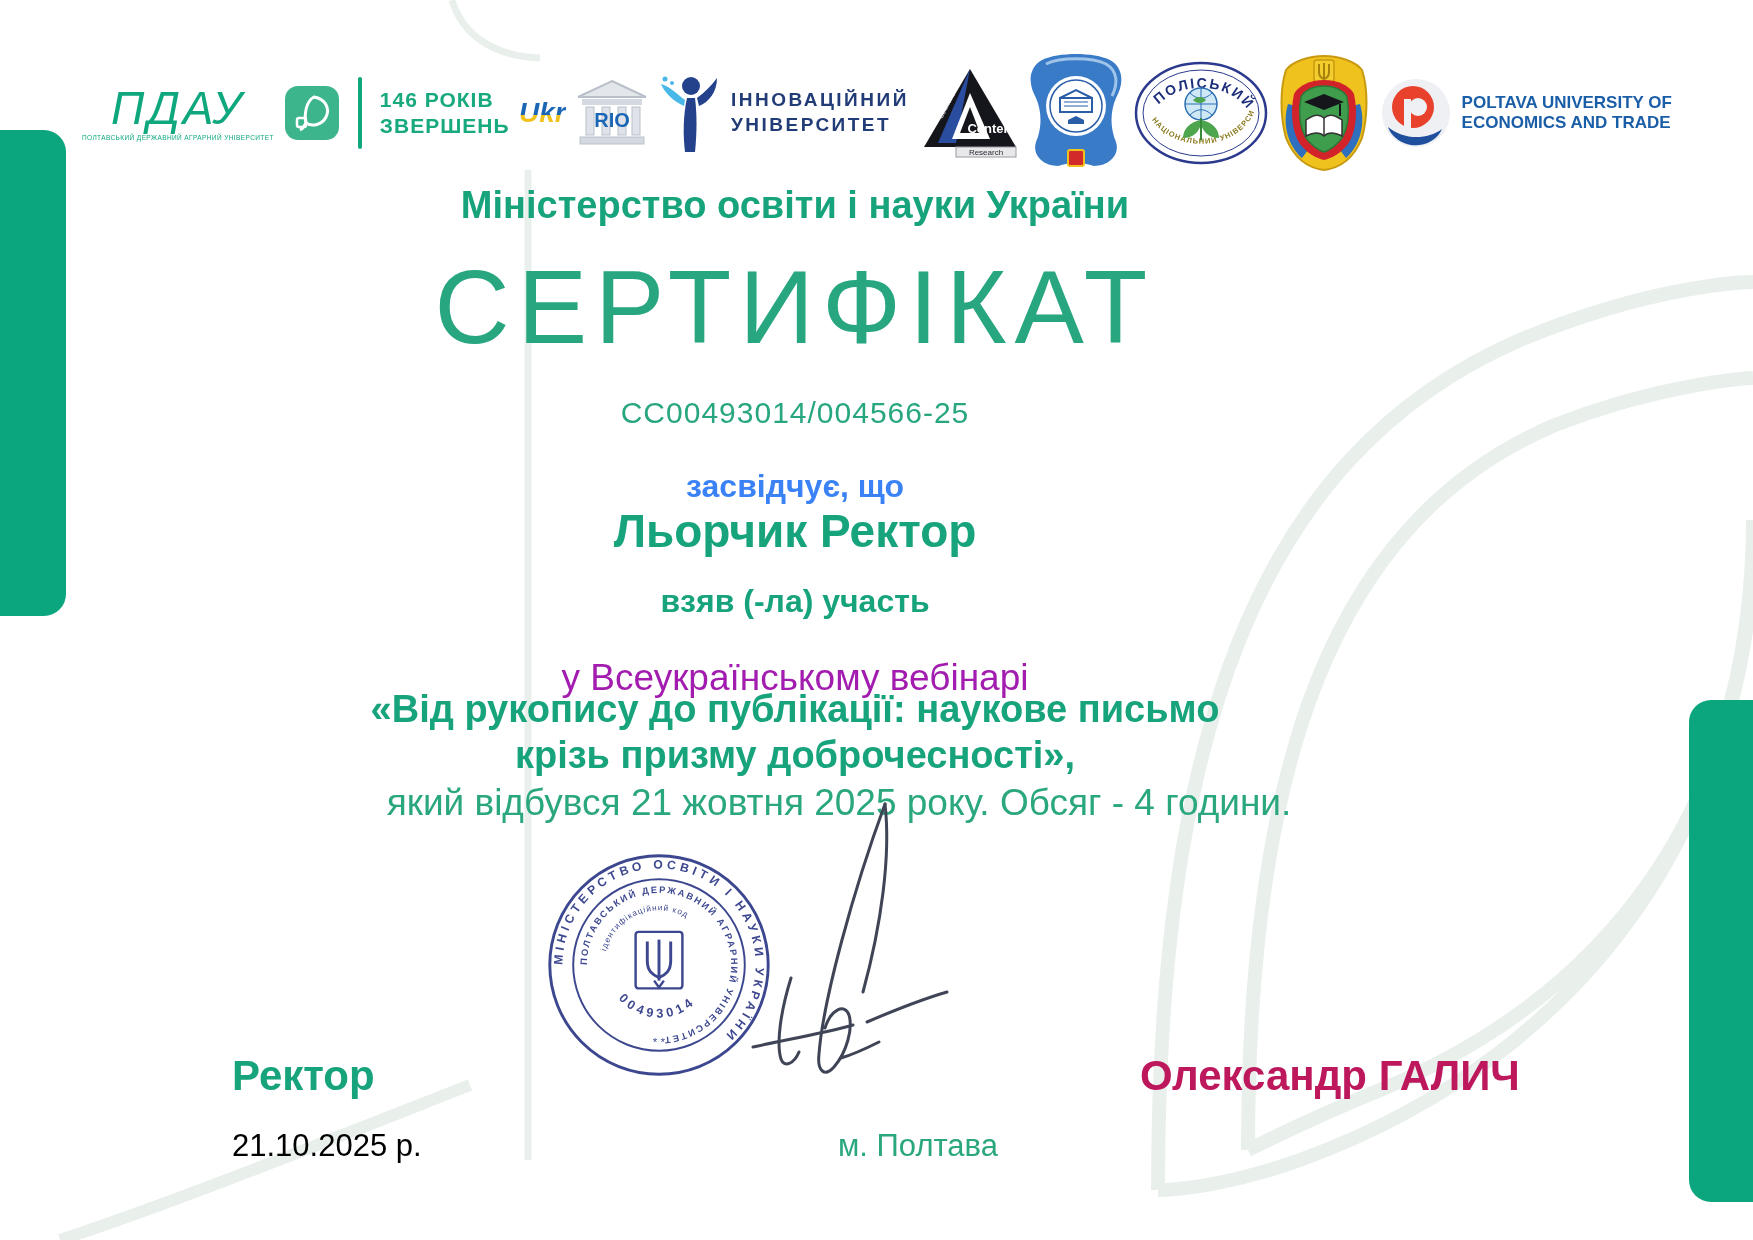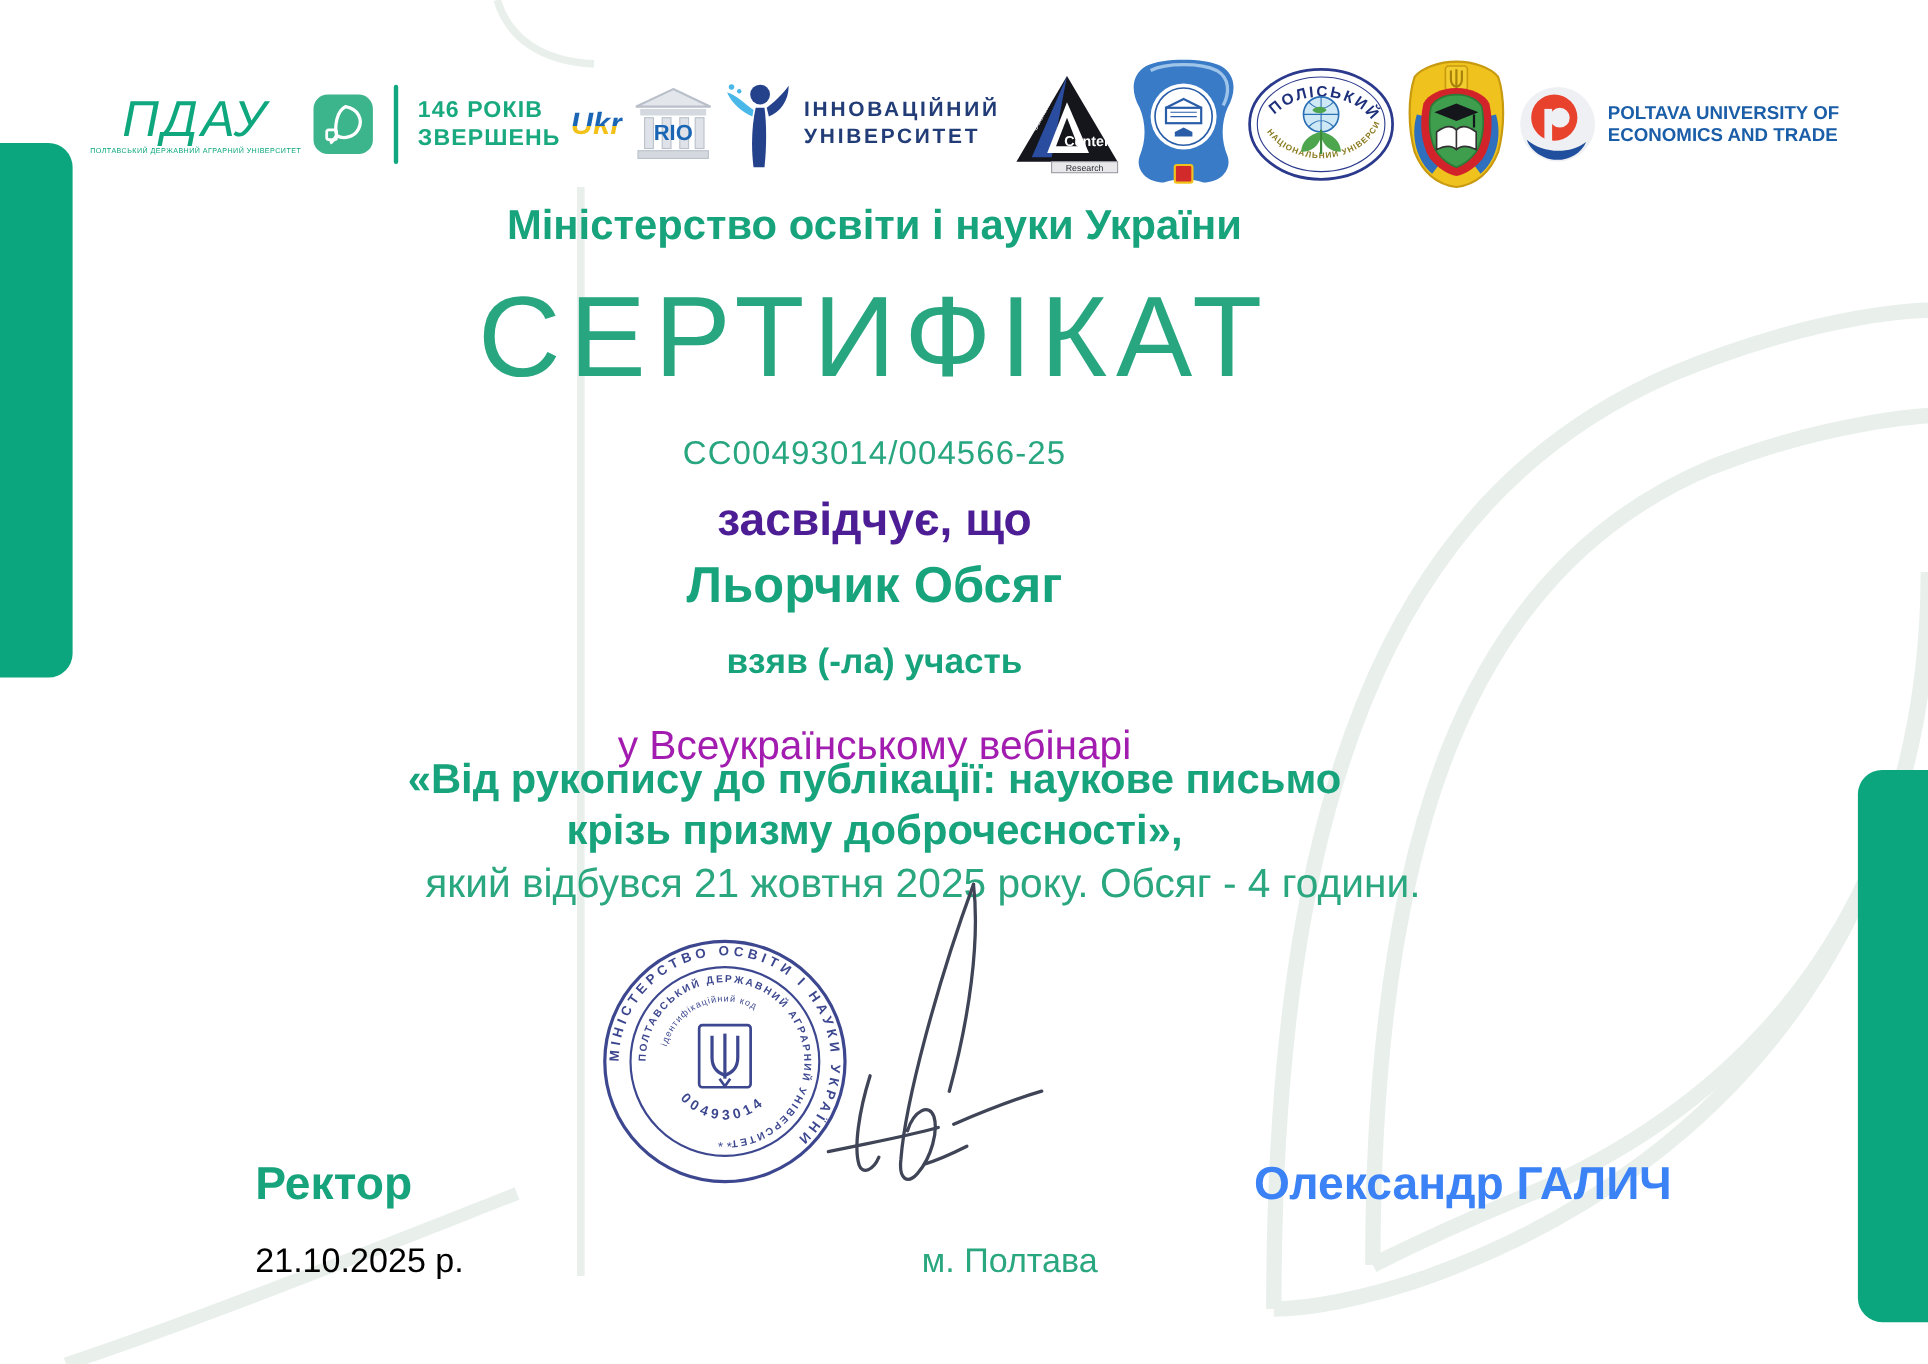--- a/index.html
+++ b/index.html
@@ -22,30 +22,30 @@
   .pdau-anniv div{font-size:21px;font-weight:800;color:#19a97f;letter-spacing:1px;line-height:1.25;}
   .ukr{font-size:28px;font-weight:800;font-style:italic;line-height:1;
        background:linear-gradient(#1a66b5 56%,#f3c21a 56%);-webkit-background-clip:text;background-clip:text;color:transparent;}
   .innov-text div{font-size:19px;font-weight:700;color:#223c77;letter-spacing:2.5px;line-height:1.3;}
   .puet-text div{font-size:17px;font-weight:800;color:#1b5ea8;line-height:1.2;}
   
   .col{position:absolute;left:0;width:1590px;text-align:center;}
   .ministry{top:184px;font-size:38px;font-weight:800;color:#17a37b;}
   .cert-title{top:248px;font-size:104px;font-weight:200;color:#28a680;letter-spacing:8px;}
   .cert-number{top:396px;font-size:30px;font-weight:300;color:#28a680;letter-spacing:1px;}
-  .certifies{top:448px;font-size:42px;font-weight:800;color:#4c1d95;}
+  .certifies{top:468px;font-size:32px;font-weight:800;color:#3b82f6;}
   .recipient{top:504px;font-size:46px;font-weight:800;color:#17a37b;}
   .participation{top:583px;font-size:32px;font-weight:800;color:#17a37b;}
   .intro{top:657px;font-size:37px;font-weight:300;color:#a21caf;}
   .etitle1{top:688px;font-size:38px;font-weight:800;color:#17a37b;}
   .etitle2{top:734px;font-size:38px;font-weight:800;color:#17a37b;}
   .details{top:782px;font-size:37px;font-weight:300;color:#2aa77f;padding-left:44px;}
   
   .role{position:absolute;left:232px;top:1052px;font-size:42px;font-weight:800;color:#17a37b;}
-  .signer{position:absolute;left:1140px;top:1052px;font-size:42px;font-weight:800;color:#3b82f6;}
+  .signer{position:absolute;left:1140px;top:1052px;font-size:42px;font-weight:800;color:#be185d;}
   .rdate{position:absolute;left:232px;top:1128px;font-size:31px;font-weight:400;color:#000000;}
   .city{position:absolute;left:838px;top:1128px;font-size:31px;font-weight:300;color:#2aa77f;}
   .stamp-svg{position:absolute;left:542px;top:848px;opacity:.93;}
   .sign-svg{position:absolute;left:695px;top:796px;}
   svg text{font-family:"Liberation Sans",sans-serif;}
 </style>
 </head>
 <body>
 
 <div class="page">
@@ -194,21 +194,21 @@
         <div>POLTAVA UNIVERSITY OF</div>
         <div>ECONOMICS AND TRADE</div>
       </div>
     </div>
   </div>
 
   <div class="col ministry">Міністерство освіти і науки України</div>
   <div class="col cert-title">СЕРТИФІКАТ</div>
   <div class="col cert-number">СС00493014/004566-25</div>
   <div class="col certifies">засвідчує, що</div>
-  <div class="col recipient">Льорчик Обсяг</div>
+  <div class="col recipient">Льорчик Ректор</div>
   <div class="col participation">взяв (-ла) участь</div>
   <div class="col intro">у Всеукраїнському вебінарі</div>
   <div class="col etitle1">«Від рукопису до публікації: наукове письмо</div>
   <div class="col etitle2">крізь призму доброчесності»,</div>
   <div class="col details">який відбувся 21 жовтня 2025 року. Обсяг - 4 години.</div>
 
   <svg class="stamp-svg" width="234" height="234" viewBox="0 0 240 240">
     <defs>
       <path id="ring-outer" d="M 21 120 A 99 99 0 1 1 219 120 A 99 99 0 1 1 21 120"></path>
       <path id="ring-inner" d="M 46 120 A 74 74 0 1 1 194 120 A 74 74 0 1 1 46 120"></path>

